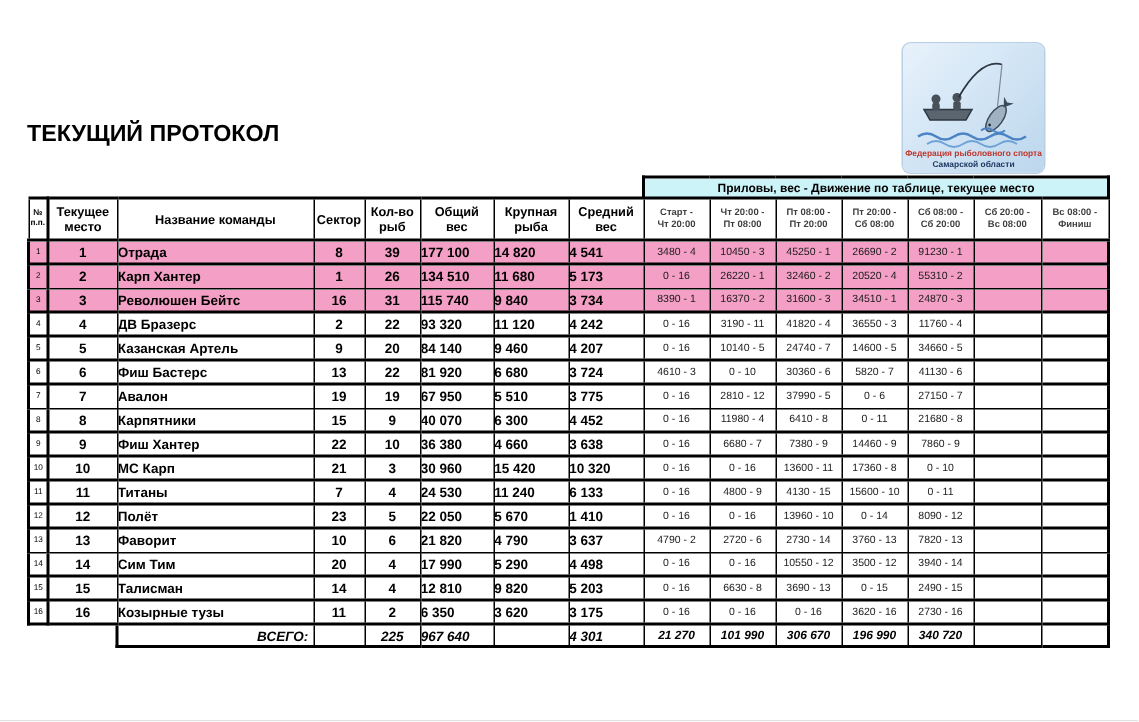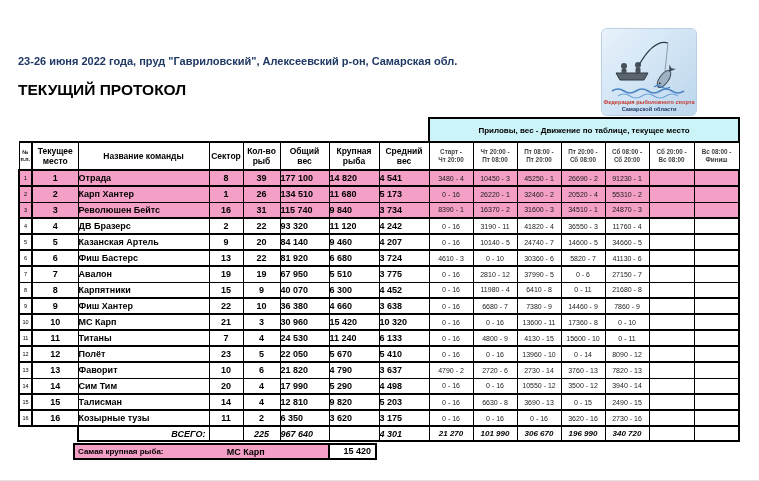--- a/index.html
+++ b/index.html
@@ -22,21 +22,21 @@
   .logo { position:absolute; left:602px; top:29px; width:94px; height:86px;
           background:linear-gradient(135deg,#e8f2fb 0%,#cfe3f4 55%,#bcd6ec 100%);
           border-radius:5px; box-shadow:0 0 0 1px #b9cfe4; overflow:hidden; }
   .logo svg { display:block; }
 
   
   .tblwrap { position:absolute; left:18px; top:117px; }
   table.tbl { border-collapse:collapse; table-layout:fixed; width:720px; }
   .tbl td, .tbl th { border:1px solid #000; padding:0; overflow:hidden;
                      white-space:nowrap; vertical-align:middle; }
-  tr.prelude td { height:24px; }
+  tr.prelude td { height:14px; }
   td.noB { border:none !important; background:#fff; }
   td.ghead { background:#CBF3F8; font-size:8px; font-weight:bold; text-align:center;
              border:2px solid #000; border-bottom-width:1px; }
   tr.hrow th { height:28px; background:#fff; font-weight:bold; text-align:center;
                font-size:8.5px; line-height:1.2; white-space:pre-line;
                border-top-width:2px; border-bottom-width:2px; }
   tr.hrow th.phd { font-size:6.3px; color:#3f3f3f; line-height:1.35; }
   tr.hrow th.numh { font-size:5.5px; }
 
   .tbl tbody tr { height:16px; }
@@ -69,21 +69,20 @@
   .bigfish .bf-team { flex:1; text-align:center; font-size:9px; font-weight:bold; }
   .bigfish .bf-val { width:47px; height:100%; background:#fff; border-left:2px solid #000;
                      font-size:9px; font-weight:bold; text-align:right;
                      padding:1px 4px 0 0; }
 </style>
 </head>
 <body>
 
 <div class="page">
 
-  <div class="subtitle">23-26 июня 2022 года, пруд "Гавриловский", Алексеевский р-он, Самарская обл.</div>
   <div class="proto-title">ТЕКУЩИЙ ПРОТОКОЛ</div>
 
   <div class="logo">
     <svg width="94" height="86" viewBox="0 0 94 86">
 
       <path d="M10 62 q6 -4 12 0 q6 4 12 0 q6 -4 12 0 q6 4 12 0 q6 -4 12 0 q6 4 12 0" fill="none" stroke="#4a84c4" stroke-width="1.6"></path>
       <path d="M16 67 q6 -4 12 0 q6 4 12 0 q6 -4 12 0 q6 4 12 0 q6 -4 12 0" fill="none" stroke="#6fa3d6" stroke-width="1.2"></path>
 
       <path d="M14 44 L46 44 L42 51 L18 51 Z" fill="#5a6570" stroke="#2e3640" stroke-width="1"></path>
 
@@ -351,21 +350,21 @@
             <td class="c-per nd-l last"></td>
           </tr>
           <tr class="gend">
             <td class="c-num first">12</td>
             <td class="c-place">12</td>
             <td class="c-team">Полёт</td>
             <td class="c-mid">23</td>
             <td class="c-mid">5</td>
             <td class="c-wt">22 050</td>
             <td class="c-wt nbr">5 670</td>
-            <td class="c-wt nbl">5 410</td>
+            <td class="c-wt nbl">1 410</td>
             <td class="c-per">0 - 16</td>
             <td class="c-per">0 - 16</td>
             <td class="c-per">13960 - 10</td>
             <td class="c-per">0 - 14</td>
             <td class="c-per">8090 - 12</td>
             <td class="c-per nd-r"></td>
             <td class="c-per nd-l last"></td>
           </tr>
           <tr class="gthin">
             <td class="c-num first">13</td>
@@ -450,19 +449,14 @@
           <td class="t-per">306 670</td>
           <td class="t-per">196 990</td>
           <td class="t-per">340 720</td>
           <td class="t-per nd-r"></td>
           <td class="t-per nd-l last"></td>
         </tr>
       </tfoot>
     </table>
   </div>
 
-  <div class="bigfish">
-    <span class="bf-label">Самая крупная рыба:</span>
-    <span class="bf-team">МС Карп</span>
-    <span class="bf-val">15 420</span>
-  </div>
 
 </div>
 
 </body></html>

